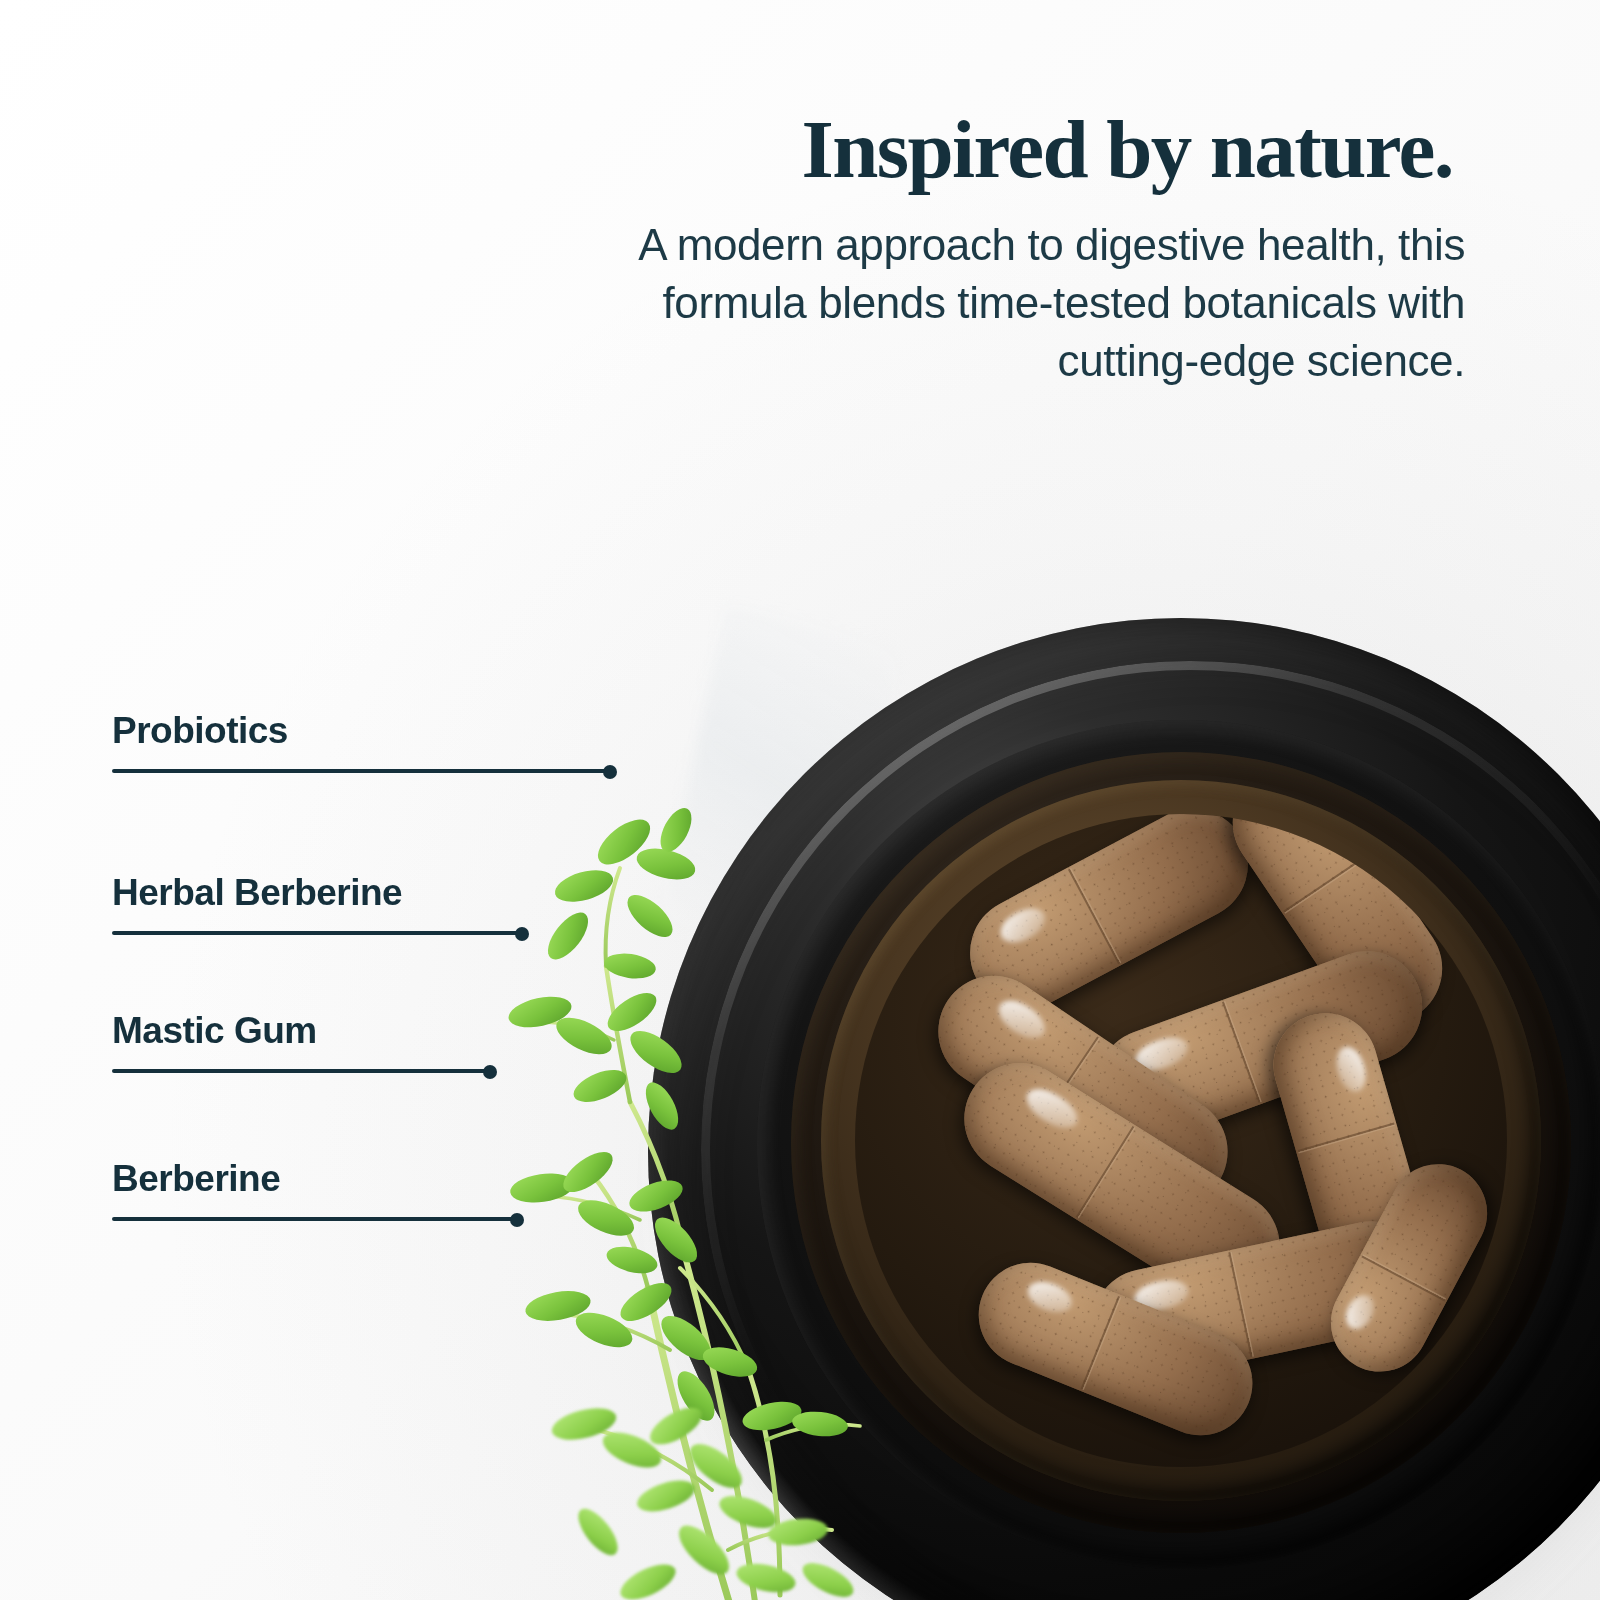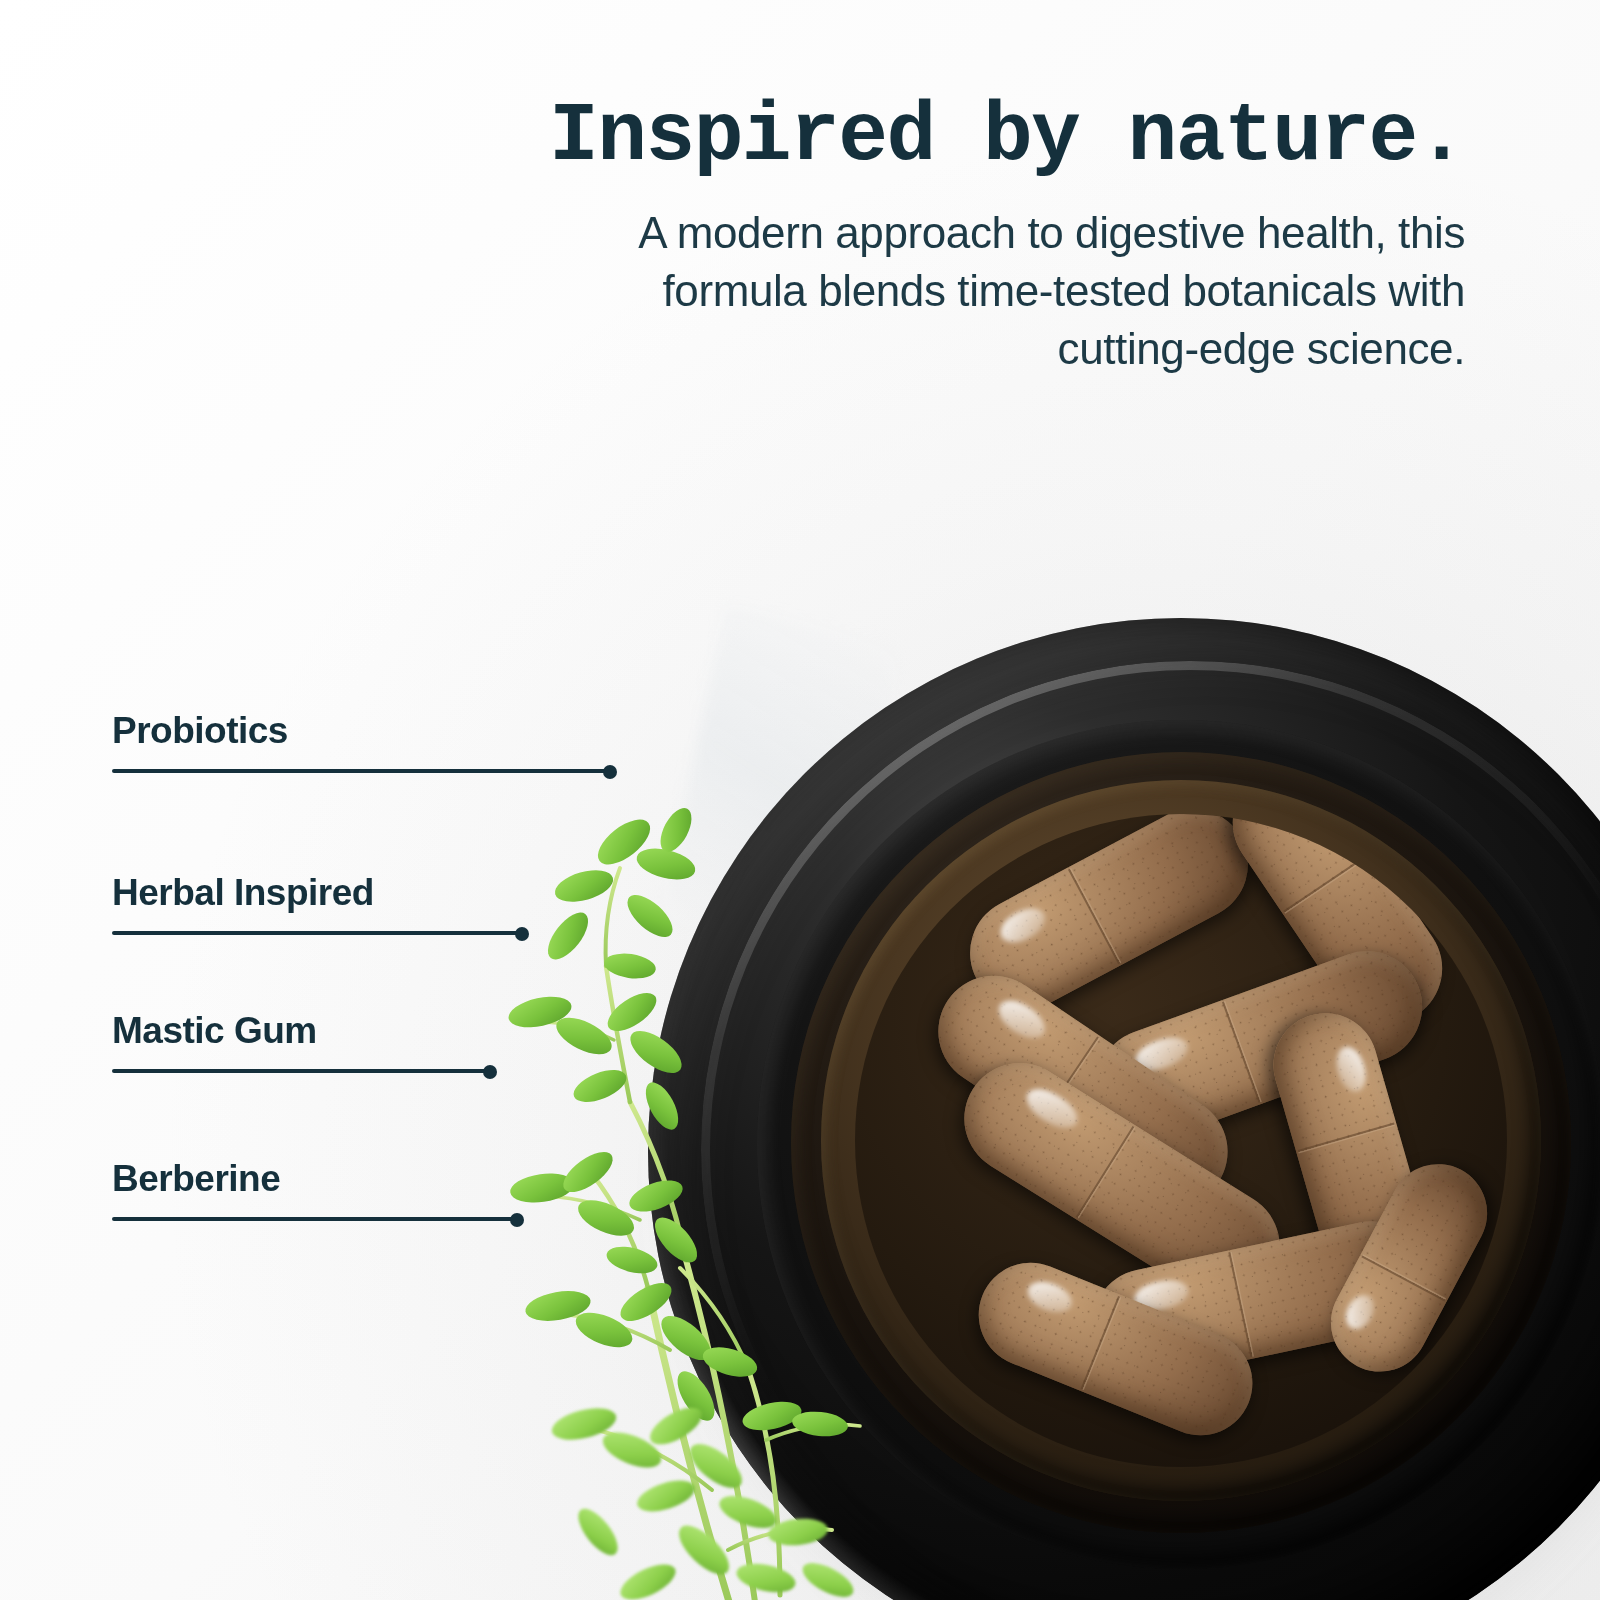--- a/index.html
+++ b/index.html
@@ -43,22 +43,22 @@
     top: 96px;
     width: 1060px;
     text-align: right;
   }
   .headline {
     color: #15303c;
     font-size: 83px;
     line-height: 0.99;
     font-weight: 700;
     letter-spacing: -1.6px;
-    margin: 0;
-    font-family: Liberation Mono, monospace;
+    margin: 12px;
+    font-family: Liberation Serif, serif;
   }
   .headline .hl-line { display: block; white-space: nowrap; }
   .subhead {
     color: #1d3a46;
     font-size: 44px;
     line-height: 1.32;
     font-weight: 400;
     letter-spacing: -0.4px;
     margin: 26px 0 0 0;
     padding-left: 200px;
@@ -399,21 +399,21 @@
 
   <div class="ingredient" style="top:712px;">
     <div class="ing-label">Probiotics</div>
     <div class="ing-connector">
       <div class="ing-line" style="width:498px;"></div>
       <div class="ing-dot" style="left:491px;"></div>
     </div>
   </div>
 
   <div class="ingredient" style="top:874px;">
-    <div class="ing-label">Herbal Inspired</div>
+    <div class="ing-label">Herbal Berberine</div>
     <div class="ing-connector">
       <div class="ing-line" style="width:410px;"></div>
       <div class="ing-dot" style="left:403px;"></div>
     </div>
   </div>
 
   <div class="ingredient" style="top:1012px;">
     <div class="ing-label">Mastic Gum</div>
     <div class="ing-connector">
       <div class="ing-line" style="width:378px;"></div>

